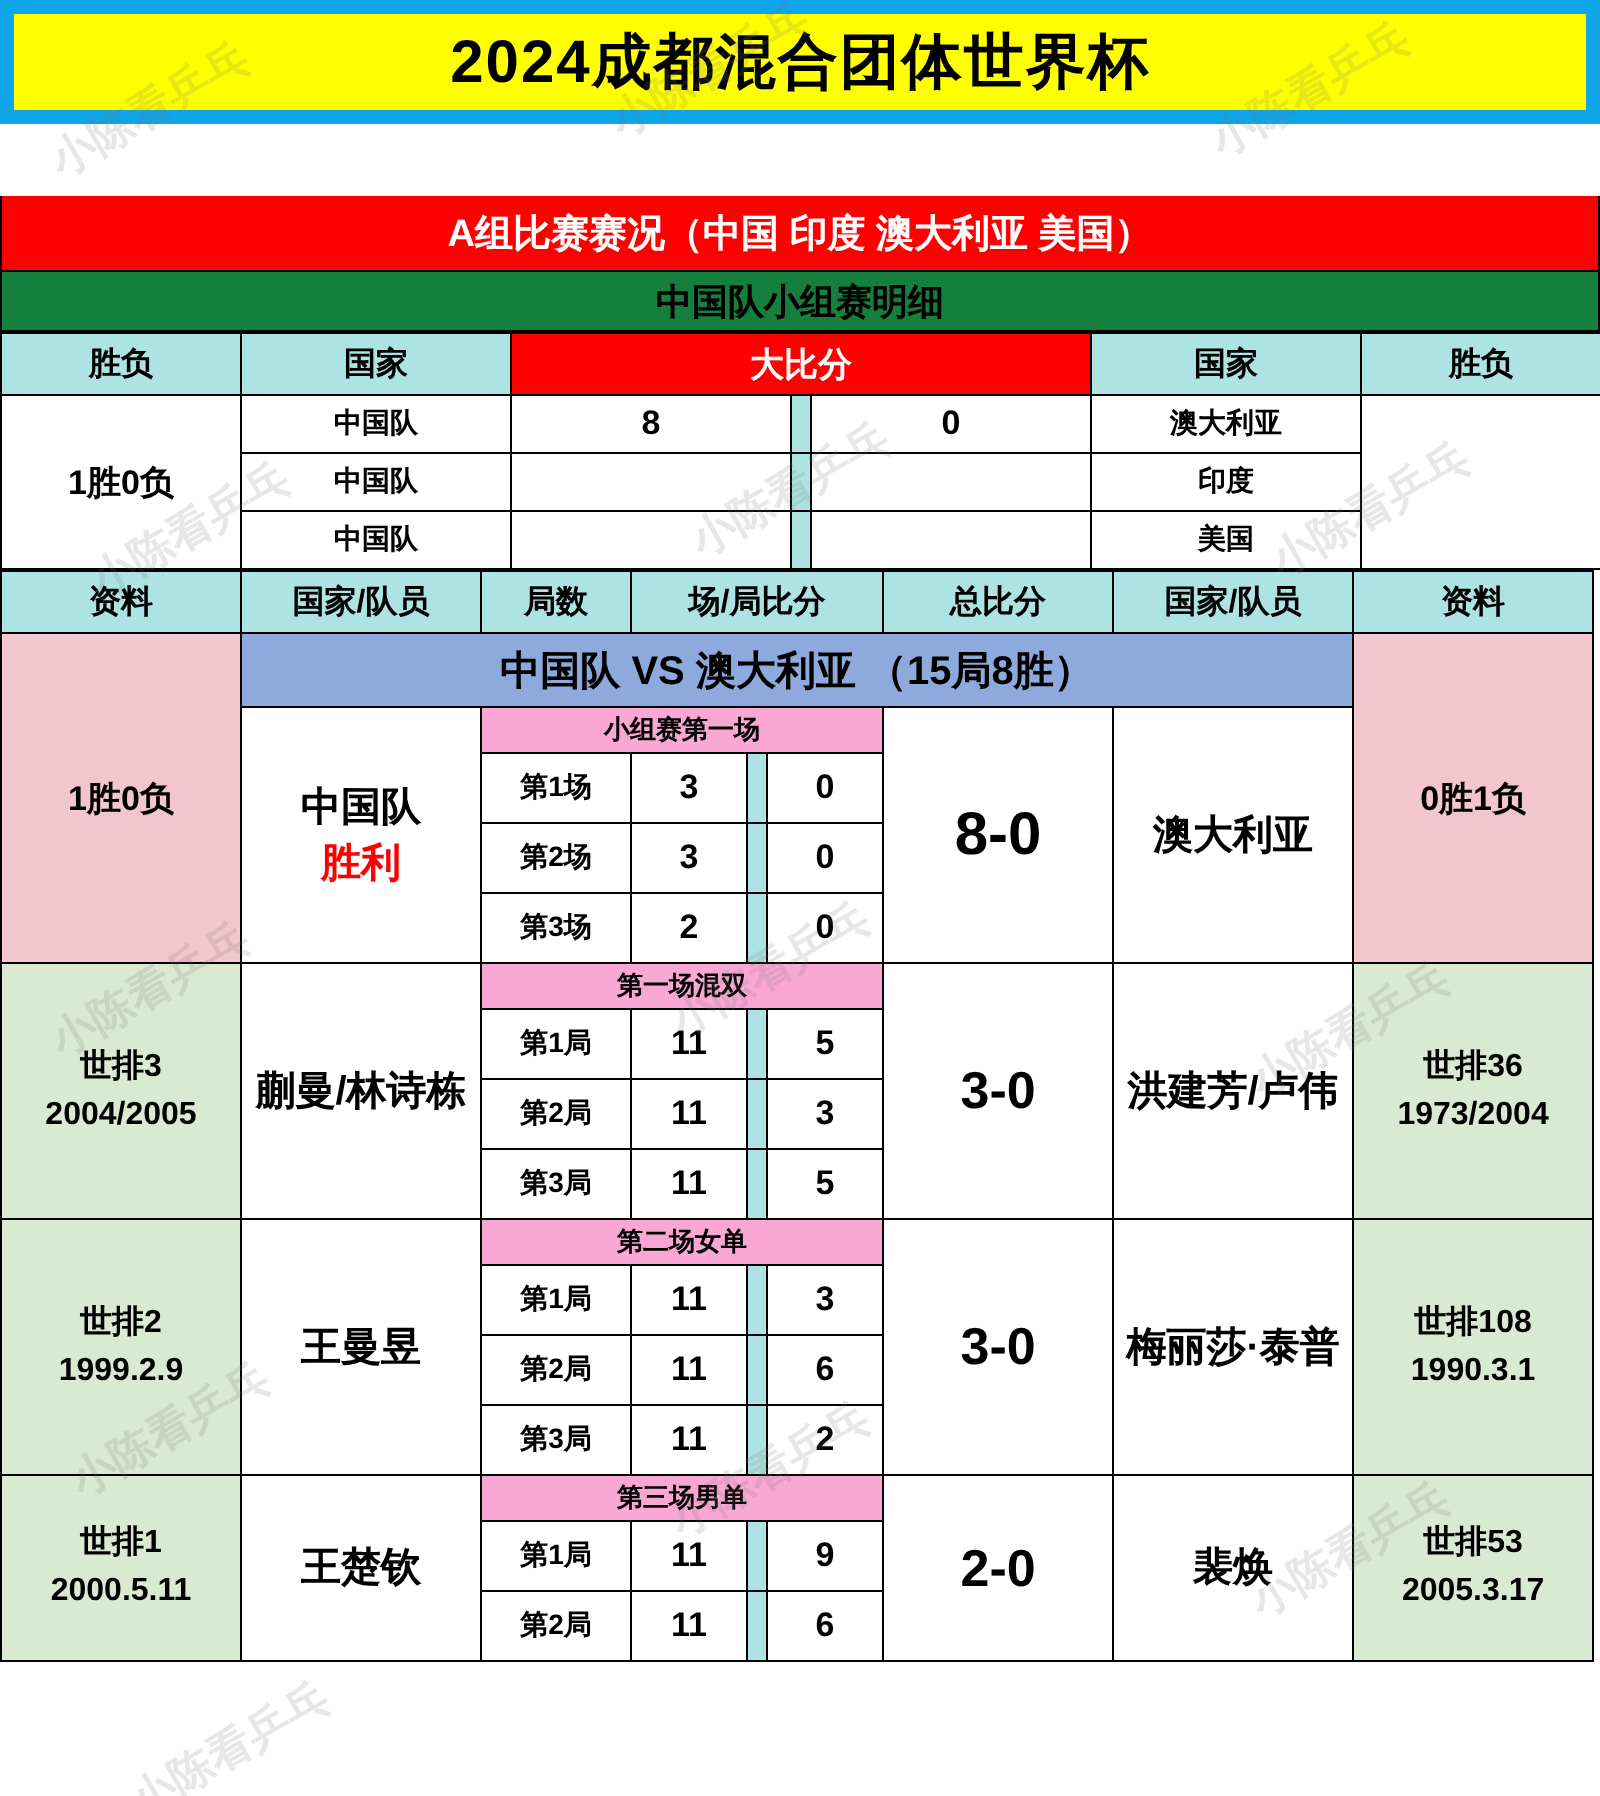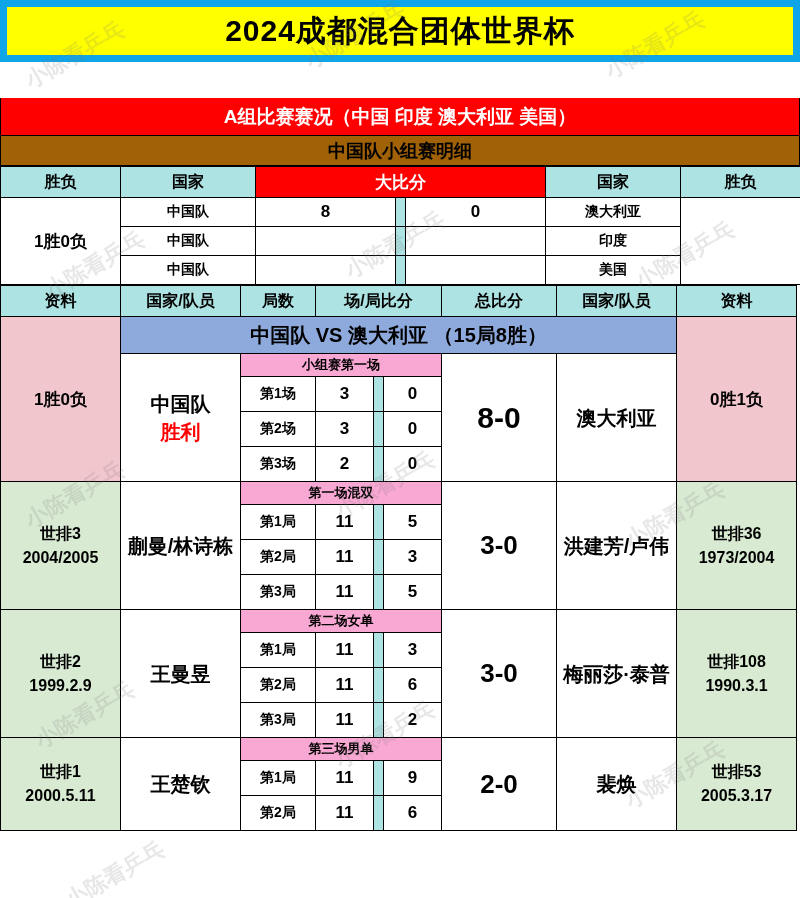--- a/index.html
+++ b/index.html
@@ -38,21 +38,21 @@
   .follow-bar{
     background:#f2c6cd;
     border:1px solid #000;
     border-top:none;
     box-sizing:border-box;
     height:34px;
     display:flex;align-items:center;justify-content:center;
     font-size:18px;
   }
   .section-bar{
-    background:#a16207;
+    background:#15803d;
     border:1px solid #000;
     border-top:none;
     box-sizing:border-box;
     height:30px;
     display:flex;align-items:center;justify-content:center;
     font-size:18px;
   }
 
   
   table{border-collapse:collapse;width:736px;table-layout:fixed;}

